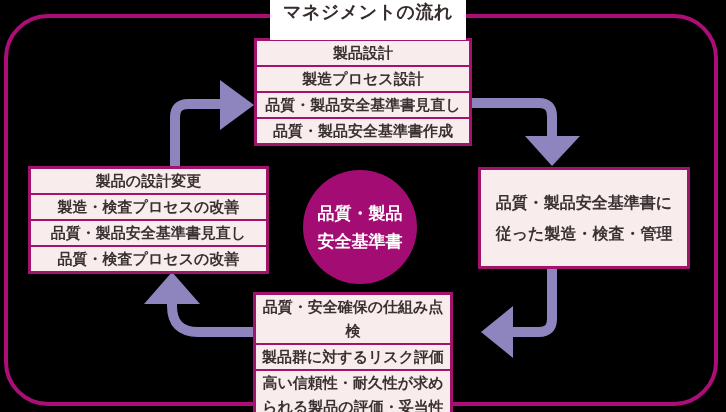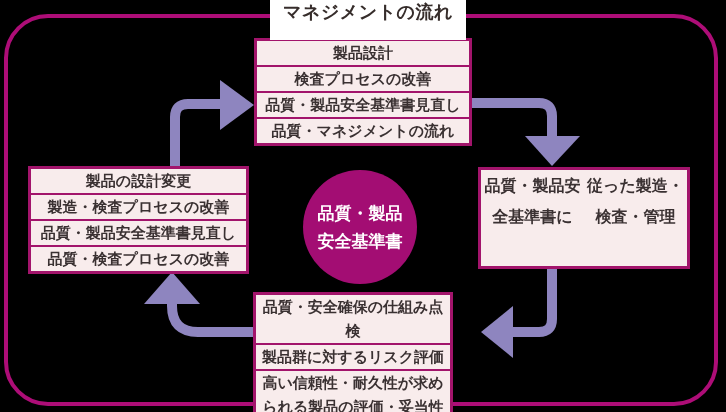--- a/index.html
+++ b/index.html
@@ -50,27 +50,27 @@
     font-size: 15px;
     font-weight: bold;
     line-height: 24px;
     text-align: center;
     border-top: 2px solid #a2146b;
     background: #f8ecec;
   }
   .phase-box .row:first-child { border-top: none; font-family: Liberation Serif, serif; }
   .phase-box .row.two-line { line-height: 24px; padding: 0 2px; }
   .box-top    { left: 254px; top: 38px;  width: 218px; }
-  .box-left   { left: 28px;  top: 166px; width: 221px; }
+  .box-left   { left: 28px;  top: 166px; width: 241px; }
   .box-bottom { left: 253px; top: 292px; width: 200px; }
   .box-right  {
     left: 478px; top: 167px;
     width: 212px; height: 102px;
     display: flex;
-    flex-direction: row;
+    flex-direction: column;
     justify-content: center;
   }
   .box-right .line {
     color: #3a3132;
     font-size: 16px;
     font-weight: bold;
     line-height: 31px;
     text-align: center;
   }
   .center-circle {
@@ -119,23 +119,23 @@
     </g>
 
     <g>
       <path d="M 254 332 L 198 332 Q 172 332 172 306 L 172 301" fill="none" stroke="#8e85bf" stroke-width="10"></path>
       <polygon points="144,304 200,304 172,272" fill="#8e85bf"></polygon>
     </g>
   </svg>
 
   <div class="phase-box box-top">
     <div class="row">製品設計</div>
-    <div class="row">検査プロセスの改善</div>
+    <div class="row">製造プロセス設計</div>
     <div class="row">品質・製品安全基準書見直し</div>
-    <div class="row">品質・マネジメントの流れ</div>
+    <div class="row">品質・製品安全基準書作成</div>
   </div>
 
   <div class="phase-box box-right">
     <div class="line">品質・製品安全基準書に</div>
     <div class="line">従った製造・検査・管理</div>
   </div>
 
   <div class="phase-box box-bottom">
     <div class="row">品質・安全確保の仕組み点検</div>
     <div class="row">製品群に対するリスク評価</div>

